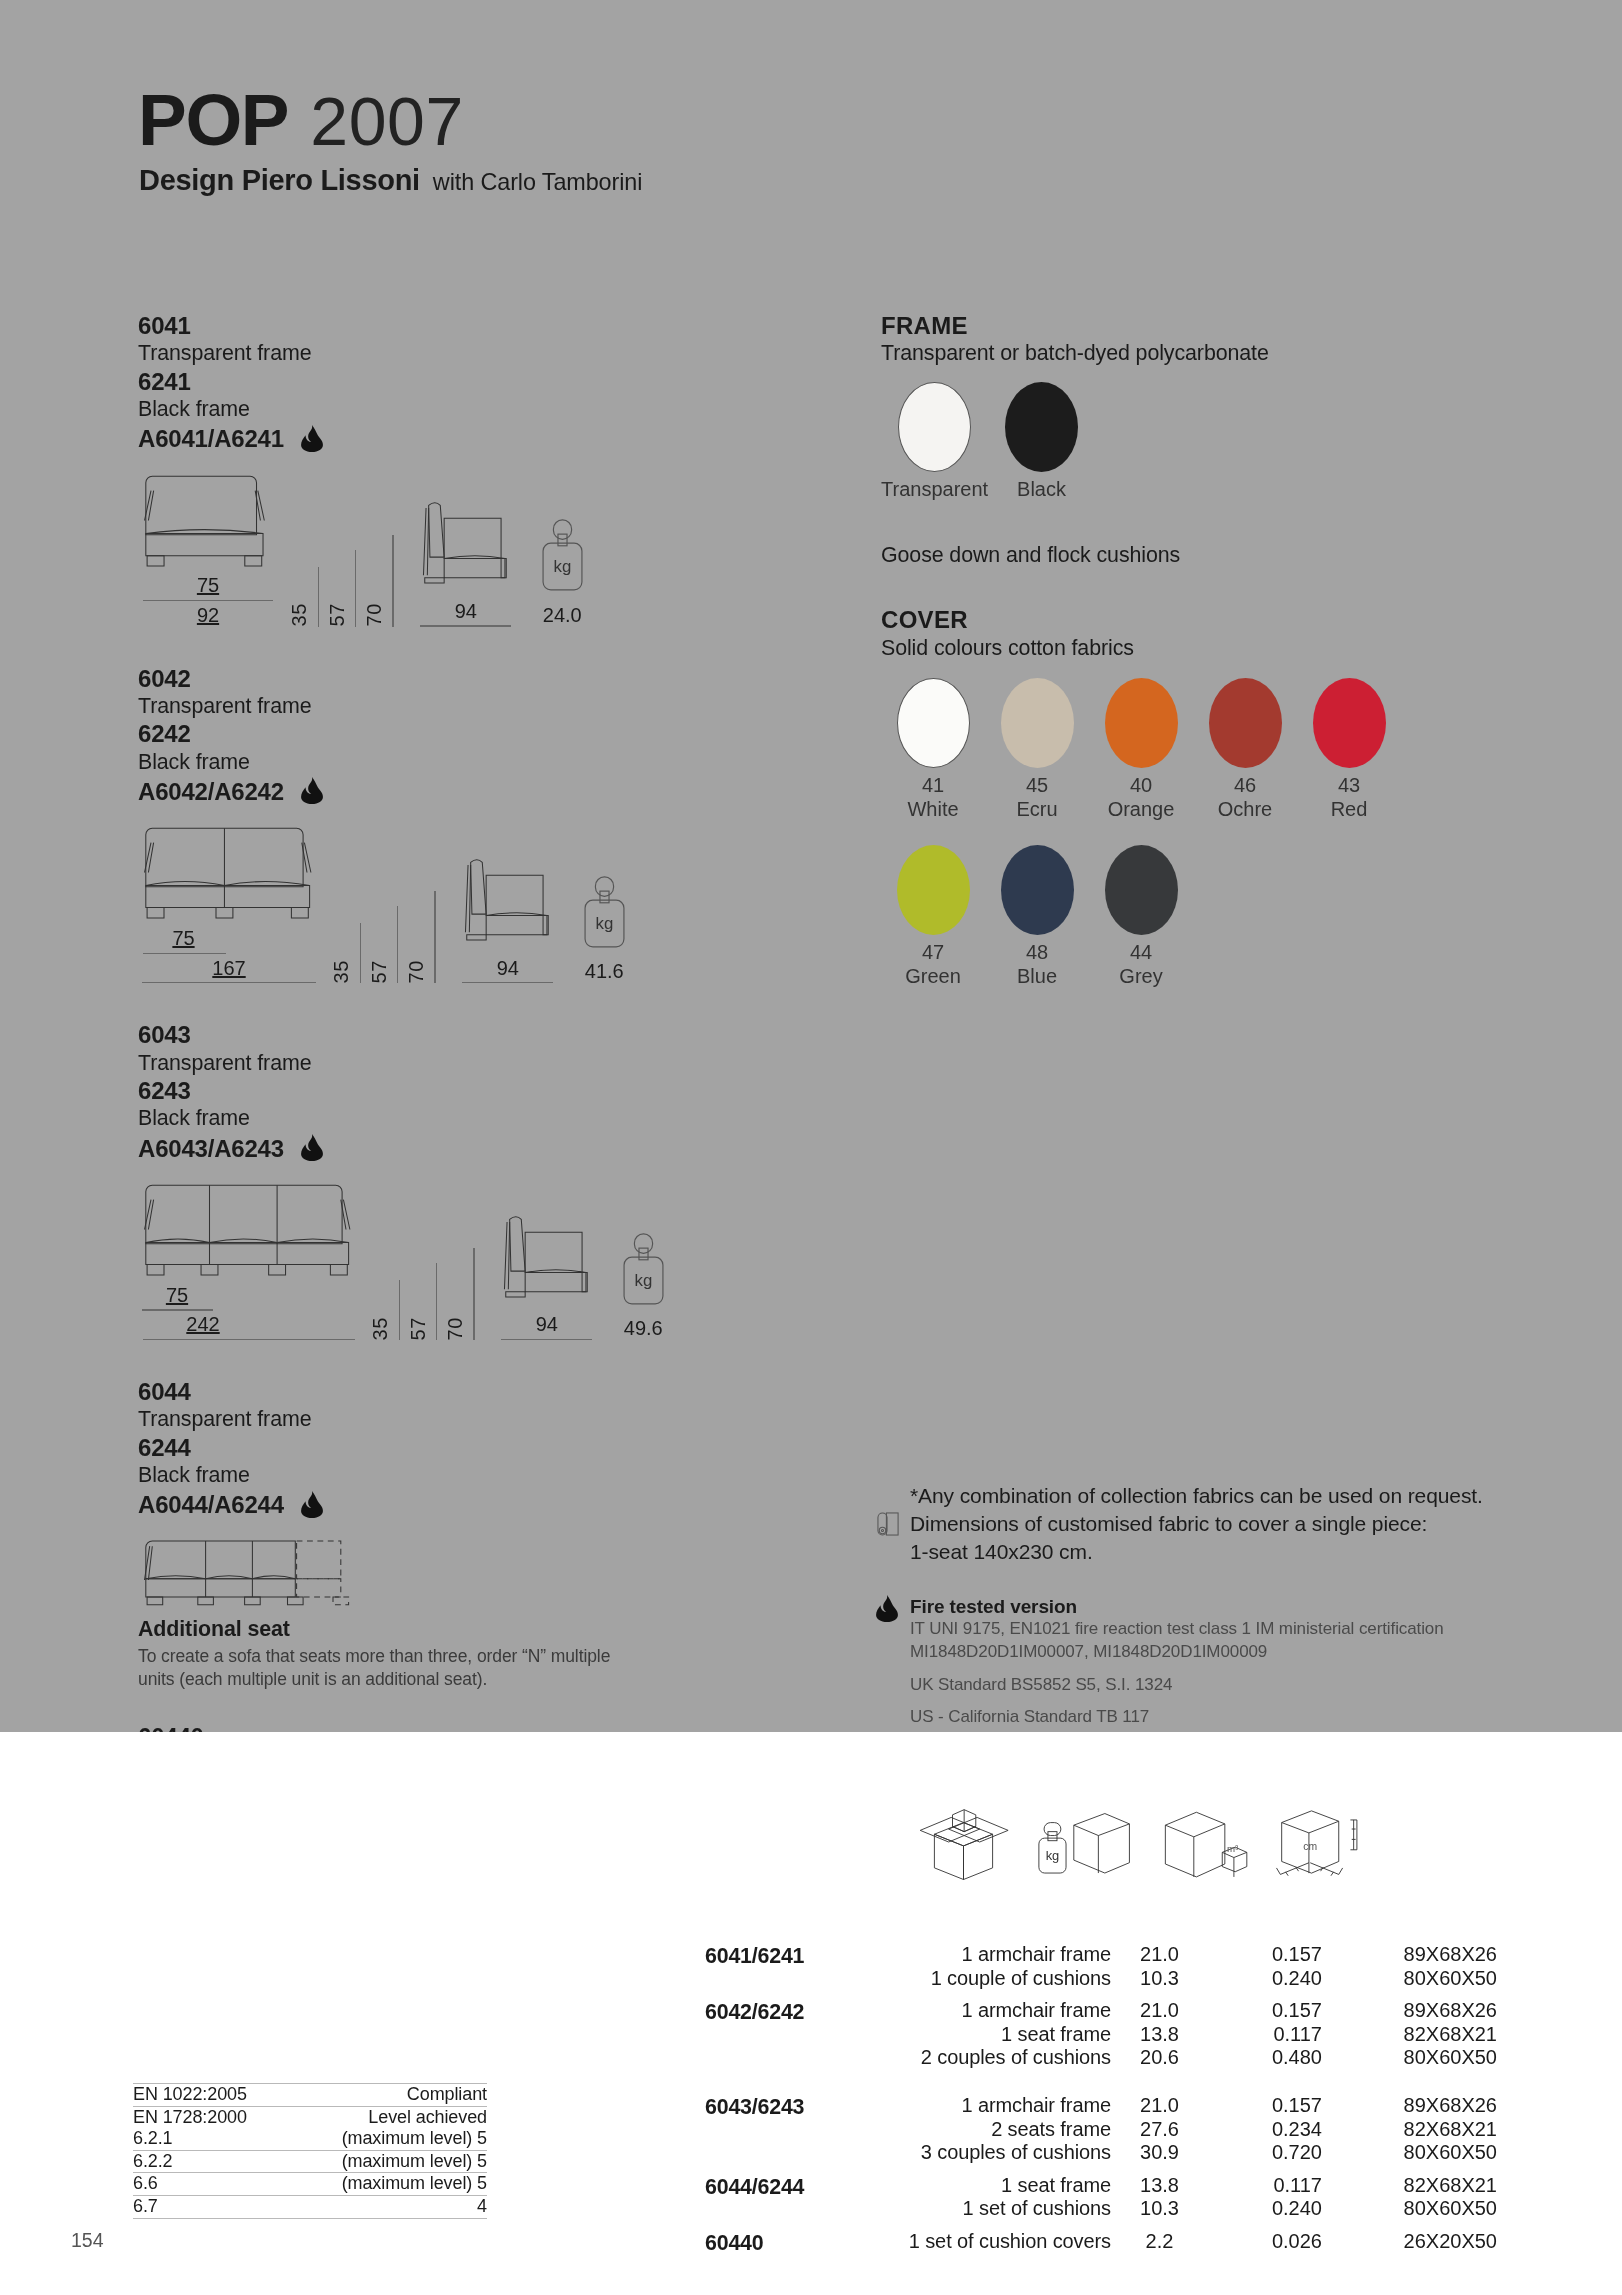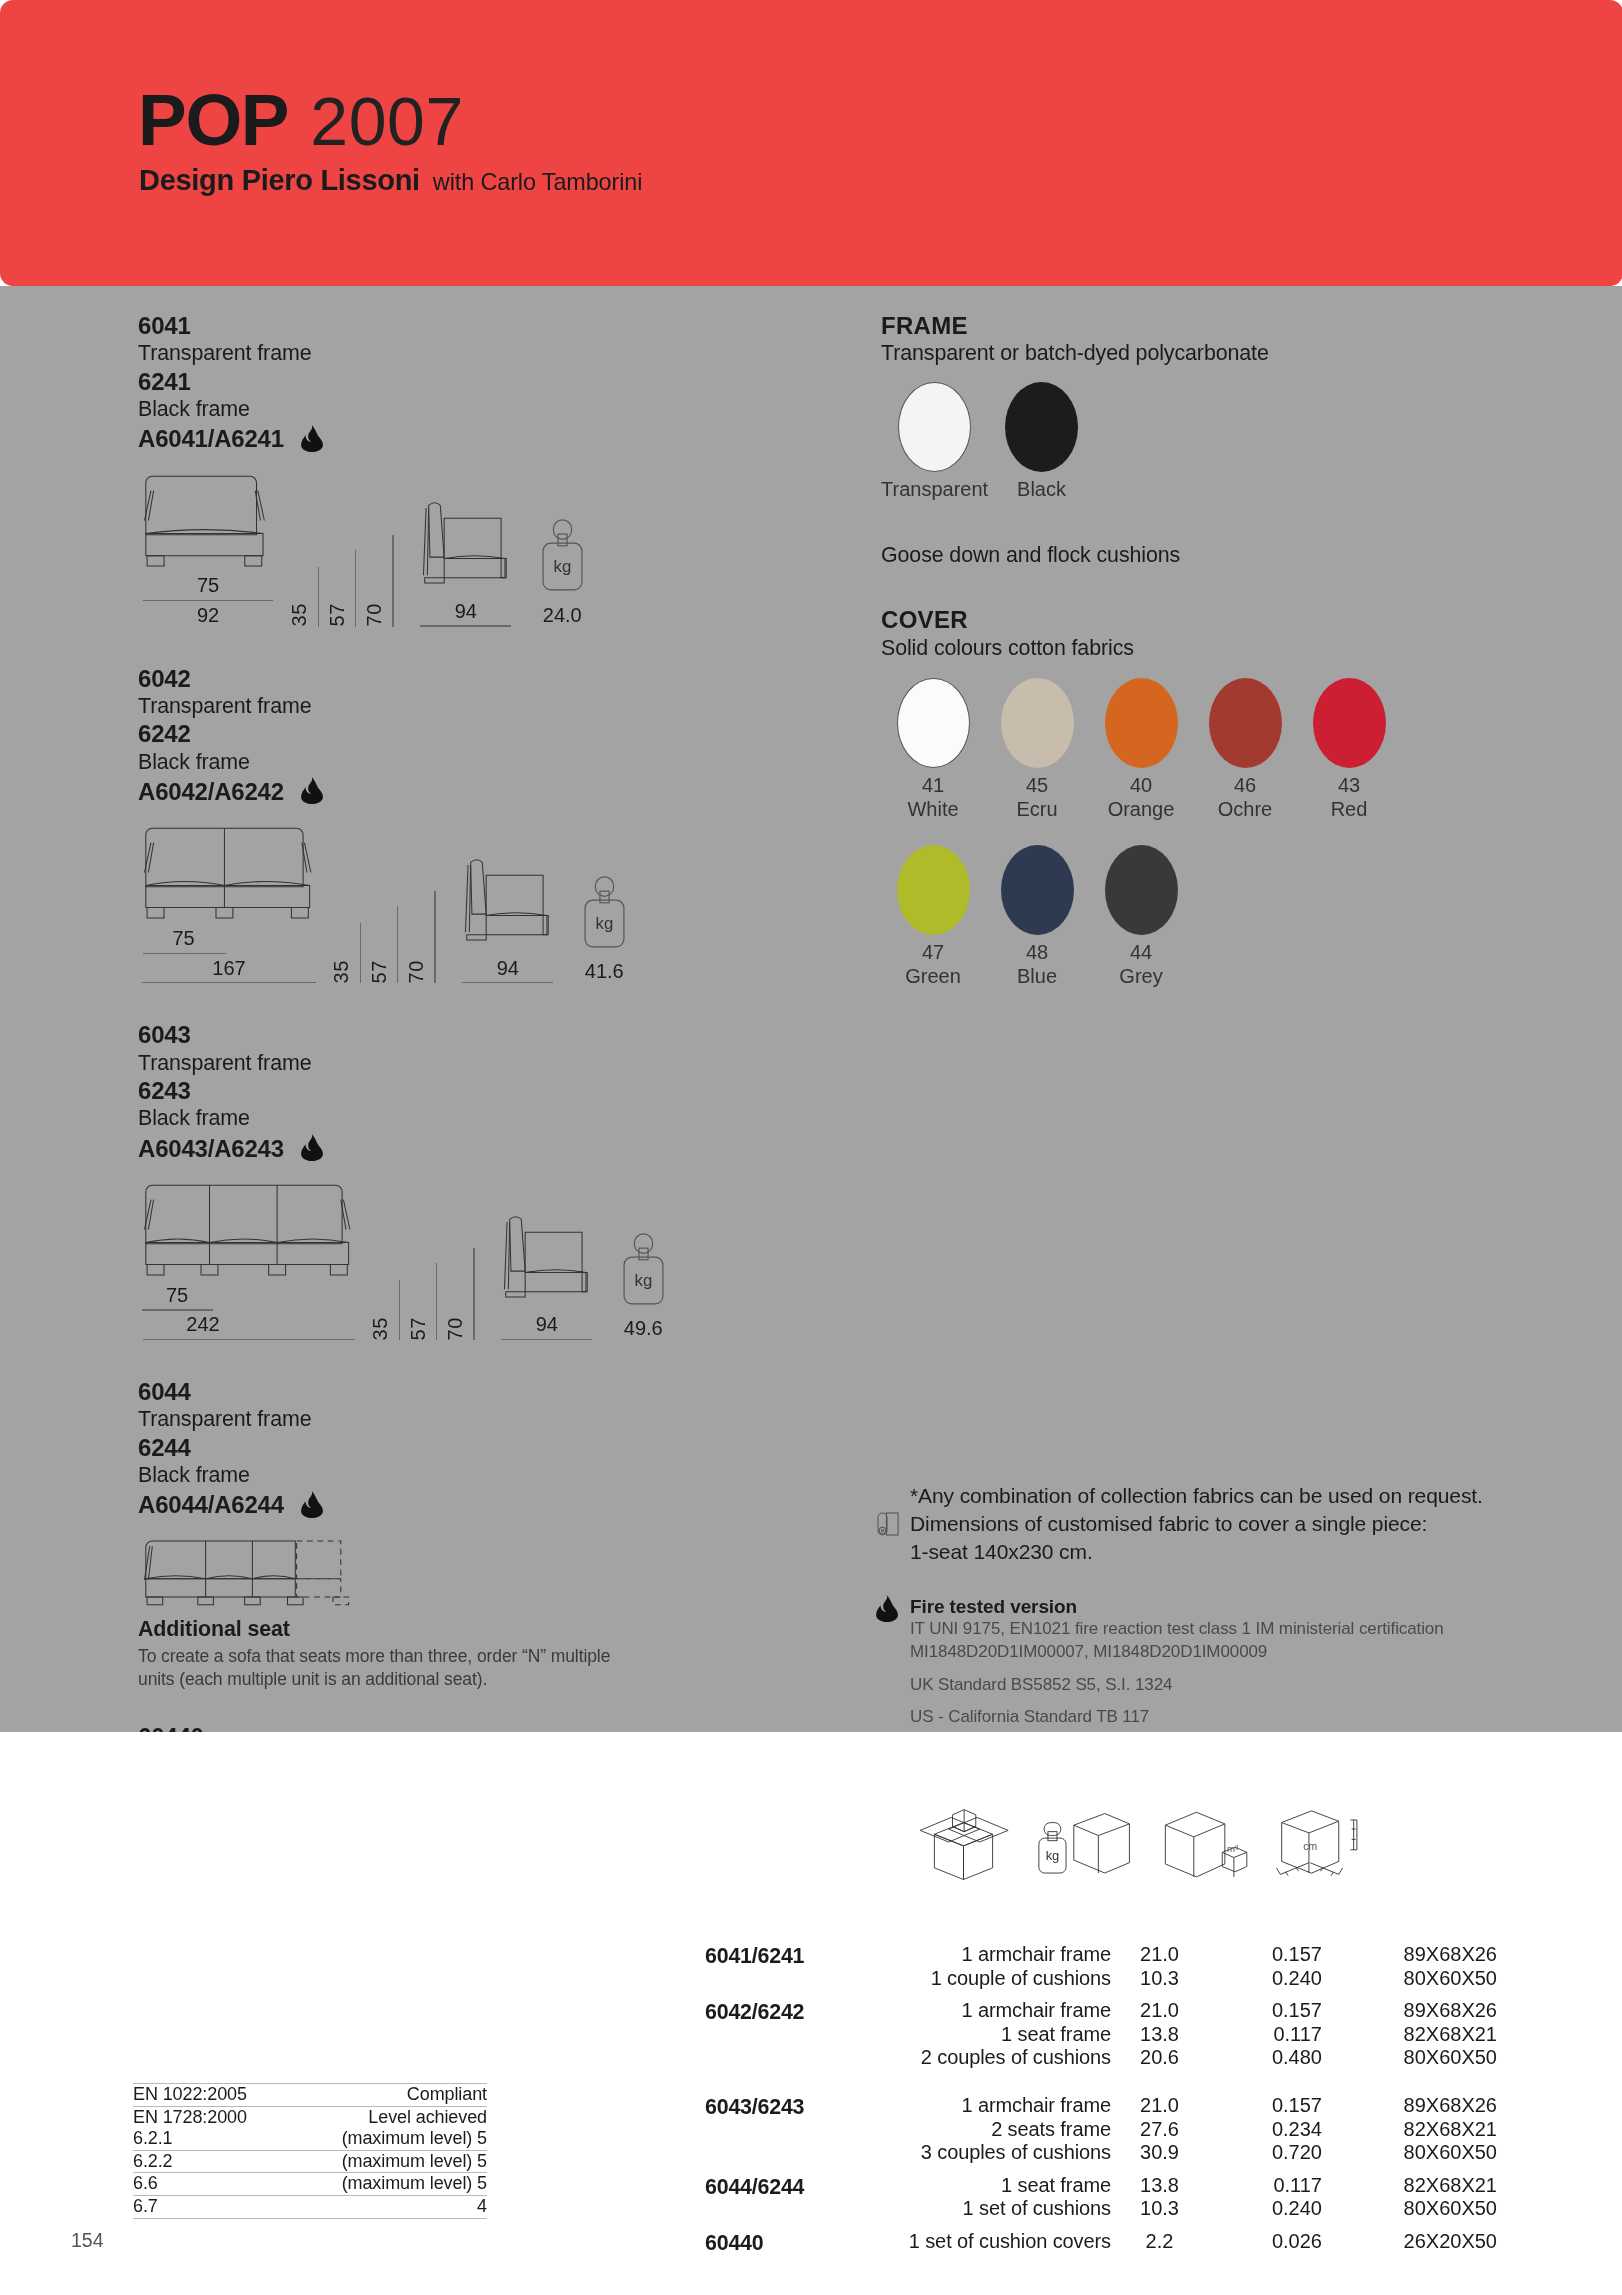--- a/index.html
+++ b/index.html
@@ -4,21 +4,21 @@
 <style>
   * { margin:0; padding:0; box-sizing:border-box; }
   html,body { background:#fff; }
   body {
     width:1623px; height:2295px; position:relative;
     font-family:"Liberation Sans", sans-serif;
     color:#1b1b1b; overflow:hidden;
   }
 
   
-  #header { position:absolute; left:0; top:0; width:1623px; height:286px; background:#ef4444;border-radius:13px; }
+  #header { position:absolute; left:0; top:0; width:1623px; height:286px; background:#a3a3a3; }
   #title-row { position:absolute; left:138px; top:83px; display:flex; align-items:baseline; }
   #title-pop { font-size:73px; font-weight:bold; letter-spacing:-1.3px; line-height:1; }
   #title-year { font-size:68px; font-weight:300; letter-spacing:0.6px; line-height:1; margin-left:22px; color:#222; }
   #subtitle-row { position:absolute; left:139px; top:164px; display:flex; align-items:baseline; }
   #designer { font-size:29px; font-weight:bold; letter-spacing:-0.3px;text-align:right; }
   #collab { font-size:23.4px; font-weight:400; margin-left:13px; letter-spacing:-0.1px; }
 
   
   #panel { position:absolute; left:0; top:286px; width:1623px; height:1446px; background:#a3a3a3; }
 
@@ -26,21 +26,21 @@
   #left-col { position:absolute; left:138px; top:26px; width:715px; }
   .product-block { position:relative; margin-bottom:22px; }
   .code-main { font-size:24px; font-weight:bold; letter-spacing:-0.2px; line-height:1.18; }
   .code-desc { font-size:21.4px; font-weight:400; line-height:1.28; letter-spacing:-0.1px; }
   .code-fire-row { display:flex; align-items:center; margin-top:1.3px; }
   .code-fire { font-size:24px; font-weight:bold; letter-spacing:-0.2px; }
   .flame { margin-left:17px; display:inline-block; }
 
   
   .drawings { display:flex; align-items:flex-end; margin-top:17px; }
-  .dwg-front { position:relative; }
+  .dwg-front { position:relative;text-decoration:underline; }
   .dwg-side  { position:relative; margin-left:17px; }
   .dwg-kg    { position:relative; margin-left:19.5px; }
 
   .dim-label { font-size:20px; text-align:center; letter-spacing:0px; margin-top:2.6px; }
   .dim-rule { height:1.3px; background:#6a6a6a; margin:2.6px auto 0 auto; }
   .dim-label2 { font-size:20px; text-align:center; margin-top:2.6px; }
   .dim-rule2 { height:1.3px; background:#6a6a6a; margin:2.6px auto 0 auto; }
 
   .vstack { display:flex; align-items:flex-end; margin-left:10.4px; }
   .vdim { writing-mode:vertical-rl; transform:rotate(180deg); font-size:20px; letter-spacing:0.6px; }

